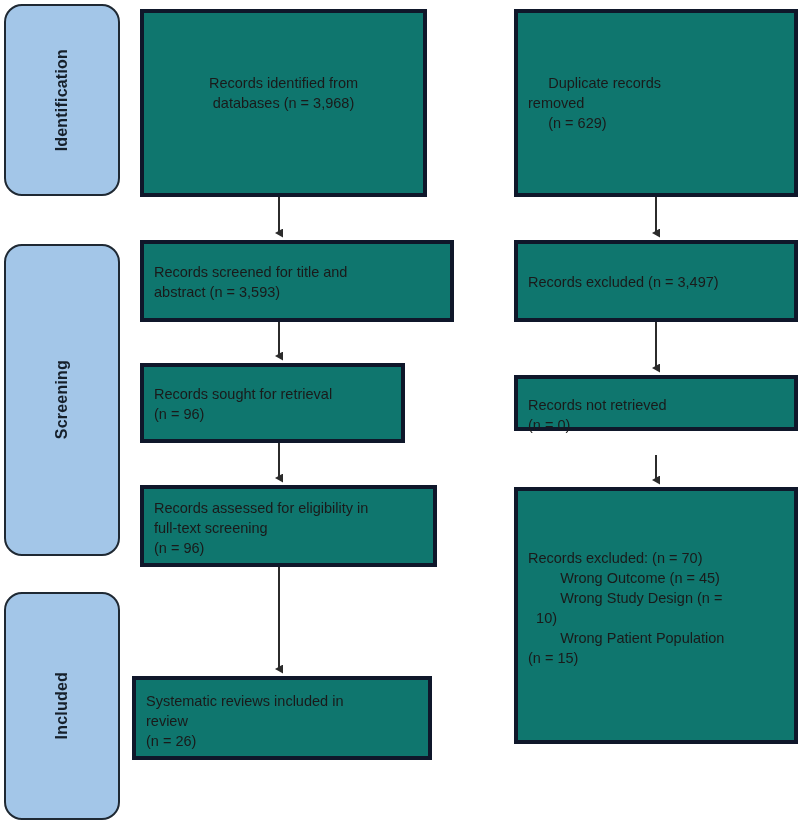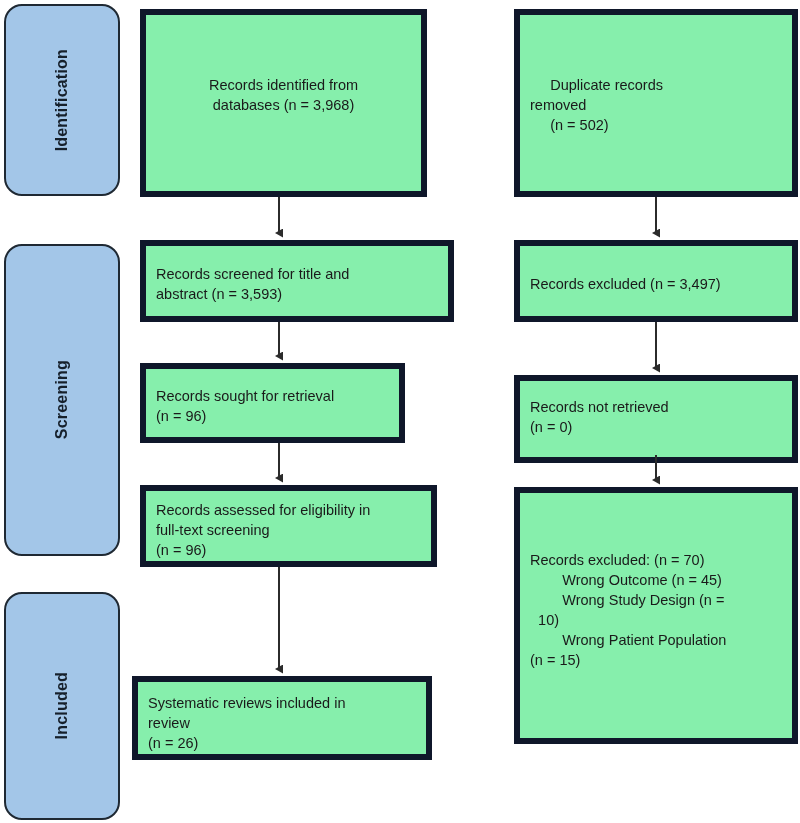--- a/index.html
+++ b/index.html
@@ -45,22 +45,22 @@
   }
 
   #stage-identification { left: 4px;  top: 4px;   width: 116px; height: 192px; }
   #stage-screening      { left: 4px;  top: 244px; width: 116px; height: 312px; }
   #stage-included       { left: 4px;  top: 592px; width: 116px; height: 228px; }
 
   
   .flow-box {
     position: absolute;
     box-sizing: border-box;
-    background: #86efac;
-    border: 6px solid #0f172a;
+    background: #0f766e;
+    border: 4px solid #0f172a;
   }
   .flow-box .box-text {
     font-size: 14.5px;
     line-height: 20px;
     color: #1a1a1a;
     white-space: pre-wrap;
     position: absolute;
     left: 10px;
     right: 8px;
   }
@@ -81,21 +81,21 @@
   #box-included     { left: 132px; top: 676px; width: 300px; height: 84px; }
   #box-included .box-text { top: 11px; }
 
   
   #box-duplicates   { left: 514px; top: 9px;   width: 284px; height: 188px; }
   #box-duplicates .box-text { top: 60px; }
 
   #box-excluded-ta  { left: 514px; top: 240px; width: 284px; height: 82px; padding-left: 48px; }
   #box-excluded-ta .box-text { top: 28px; }
 
-  #box-not-retrieved{ left: 514px; top: 375px; width: 284px; height: 88px; }
+  #box-not-retrieved{ left: 514px; top: 375px; width: 284px; height: 56px; }
   #box-not-retrieved .box-text { top: 16px; }
 
   #box-excluded-ft  { left: 514px; top: 487px; width: 284px; height: 257px; }
   #box-excluded-ft .box-text { top: 57px; }
 
   
   #connectors {
     position: absolute;
     left: 0; top: 0;
     width: 800px; height: 823px;
@@ -142,21 +142,21 @@
 
   <div class="flow-box" id="box-included">
     <div class="box-text">Systematic reviews included in
 review
 (n = 26)</div>
   </div>
 
   <div class="flow-box" id="box-duplicates">
     <div class="box-text">     Duplicate records
 removed
-     (n = 502)</div>
+     (n = 629)</div>
   </div>
 
   <div class="flow-box" id="box-excluded-ta">
     <div class="box-text">Records excluded (n = 3,497)</div>
   </div>
 
   <div class="flow-box" id="box-not-retrieved">
     <div class="box-text">Records not retrieved
 (n = 0)</div>
   </div>

